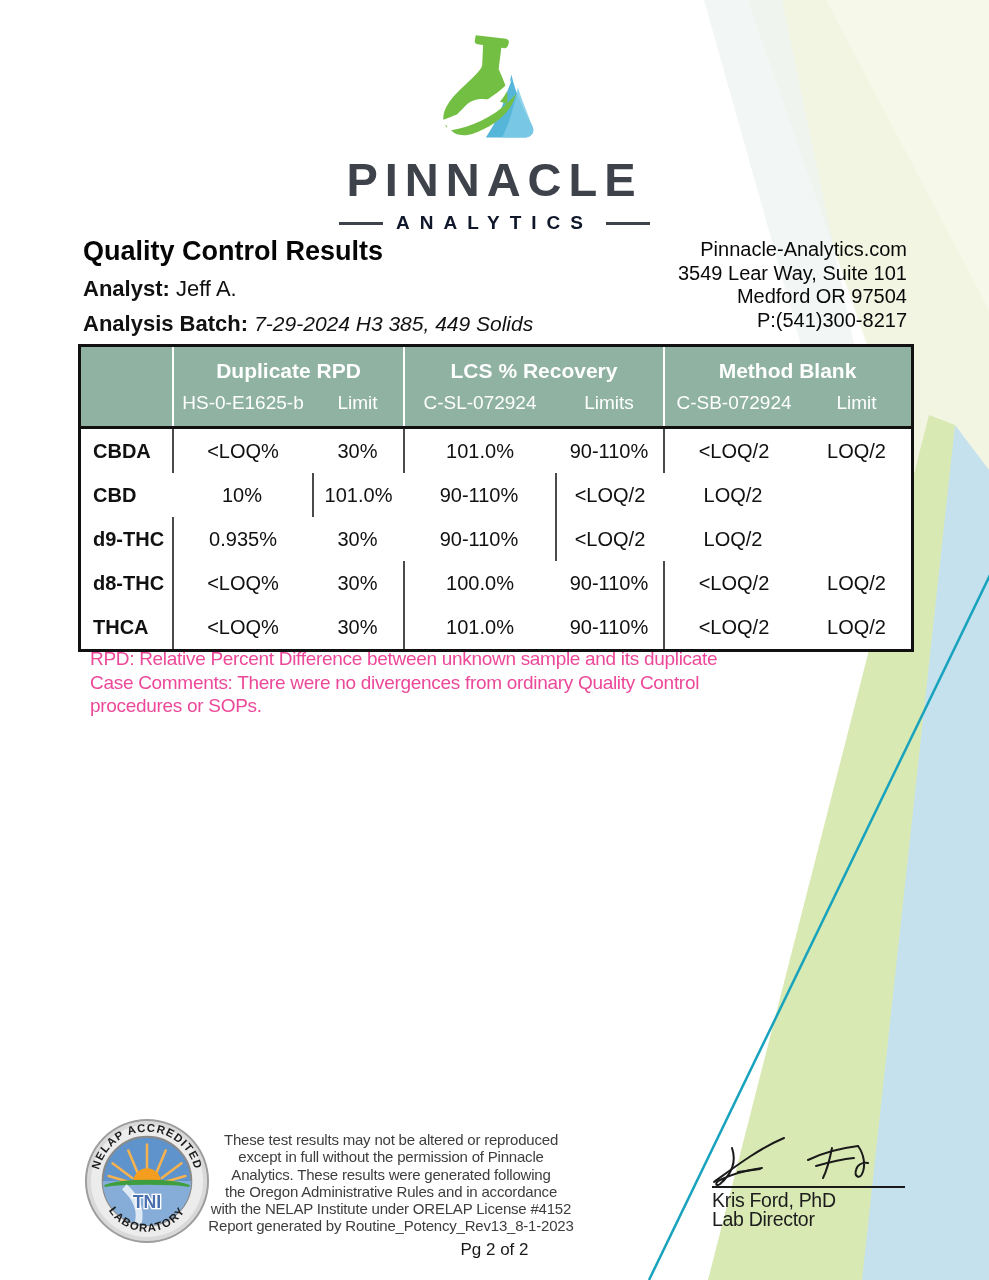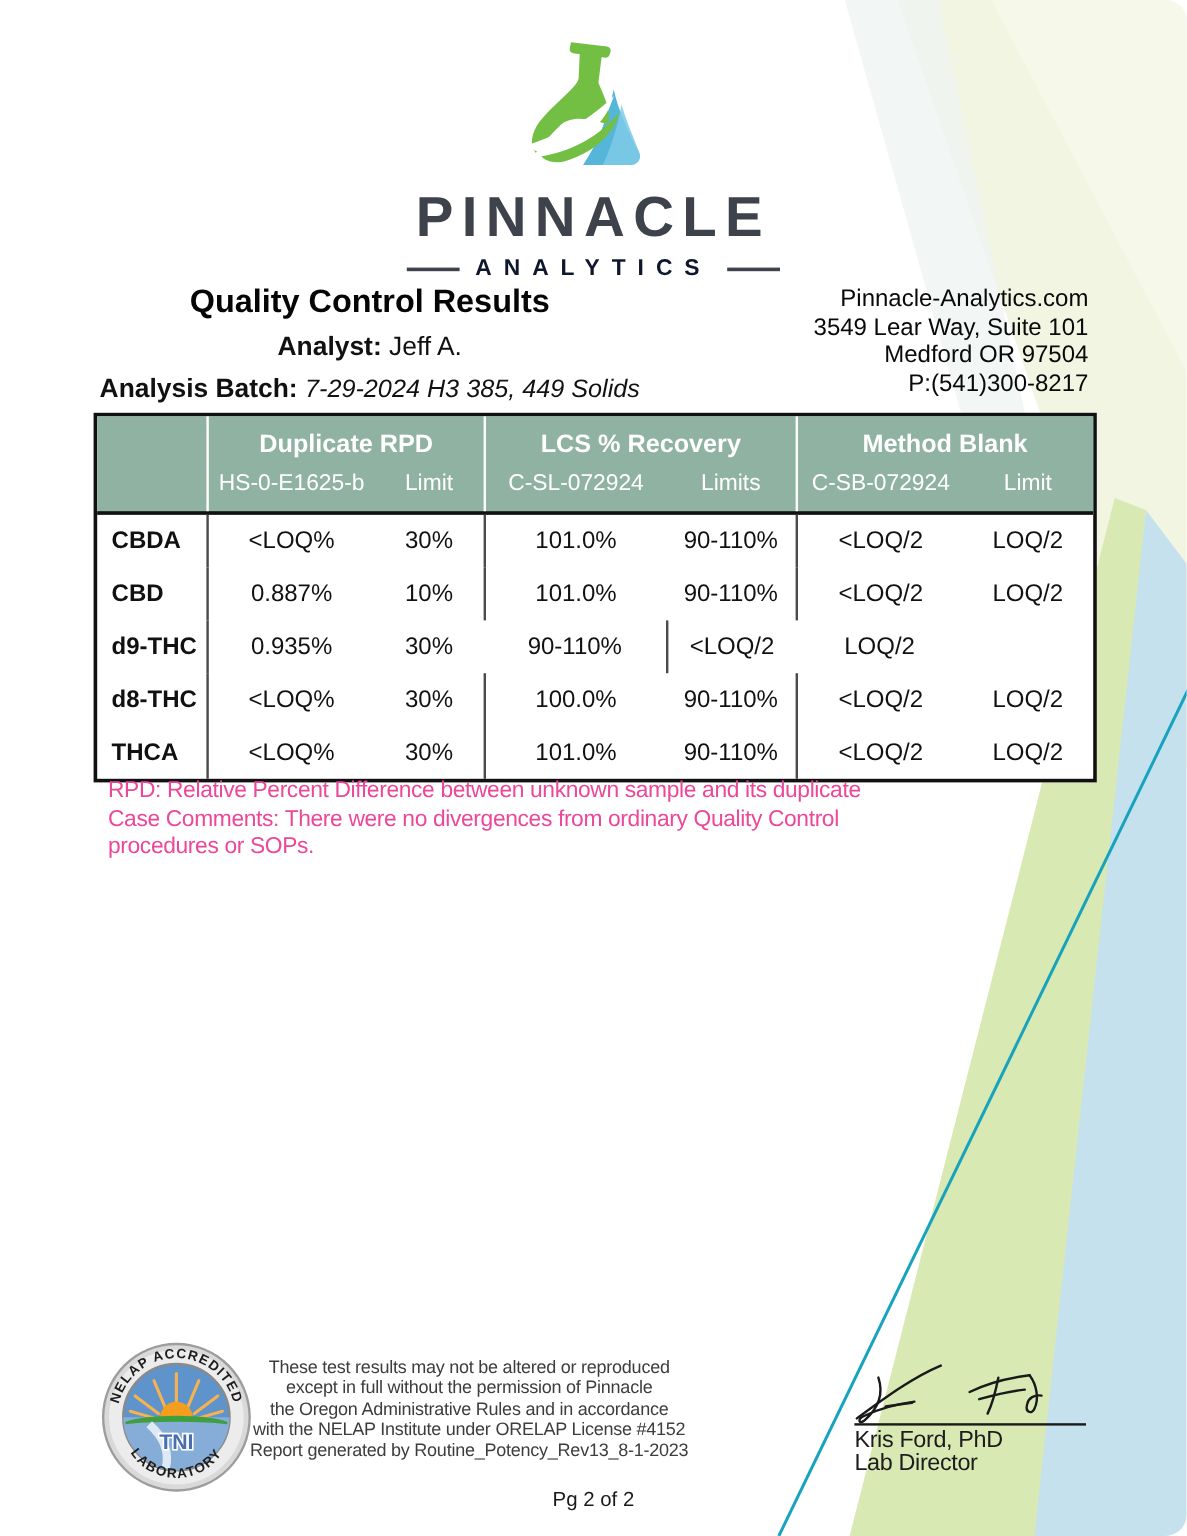--- a/index.html
+++ b/index.html
@@ -4,37 +4,36 @@
 <style>
   * { margin: 0; padding: 0; box-sizing: border-box; }
   html,body { background: #fff; }
   .page {
     position: relative;
     width: 989px; height: 1280px;
     background: #ffffff;
     overflow: hidden;
     font-family: "Liberation Sans", sans-serif;
     color: #111;
-    border-radius: 18px;
   }
   .bg-layer { position: absolute; inset: 0; z-index: 0; }
 
   
   .logo-block { position: absolute; top: 28px; left: 0; width: 100%; text-align: center; z-index: 2; }
   .flask-wrap { display: inline-block; }
   .brand-word {
     font-size: 47px; font-weight: 700; letter-spacing: 7px;
     color: #3e424b; margin-top: 0px; line-height: 1.0;
   }
   .analytics-row { display: flex; align-items: center; justify-content: center; gap: 13px; margin-top: 9px; }
   .analytics-row .rule { width: 44px; height: 3px; background: #3e424b; }
   .analytics-word { font-size: 19px; font-weight: 700; letter-spacing: 10px; color: #0f172a; }
 
   
-  .title-block { position: absolute; left: 83px; top: 236px; z-index: 2; text-align: center; }
+  .title-block { position: absolute; left: 83px; top: 236px; z-index: 2; }
   .doc-title { font-size: 27px; font-weight: 700; color: #050505; }
   .meta-row { margin-top: 9px; font-size: 22px; }
   .meta-row .lbl { font-weight: 700; }
   .meta-row .val { font-weight: 400; }
   .meta-row .val-italic { font-style: italic; font-size: 21px; }
   .contact-block { position: absolute; right: 82px; top: 238px; text-align: right; font-size: 20px; line-height: 23.5px; color: #090909; z-index: 2; }
 
   
   .qc-table {
     position: absolute; left: 78px; top: 344px; width: 836px;
@@ -145,21 +144,20 @@
       <div class="td td-analyte">CBDA</div>
       <div class="td sep-g">&lt;LOQ%</div>
       <div class="td">30%</div>
       <div class="td sep-g">101.0%</div>
       <div class="td">90-110%</div>
       <div class="td sep-g">&lt;LOQ/2</div>
       <div class="td">LOQ/2</div>
     </div>
     <div class="tbody-row">
       <div class="td td-analyte">CBD</div>
-      <div class="td sep-g">0.887%</div>
       <div class="td">10%</div>
       <div class="td sep-g">101.0%</div>
       <div class="td">90-110%</div>
       <div class="td sep-g">&lt;LOQ/2</div>
       <div class="td">LOQ/2</div>
     </div>
     <div class="tbody-row">
       <div class="td td-analyte">d9-THC</div>
       <div class="td sep-g">0.935%</div>
       <div class="td">30%</div>
@@ -226,20 +224,21 @@
       </text>
       <text font-family="Liberation Sans, sans-serif" font-size="11.5" font-weight="bold" fill="#1c1c1c" letter-spacing="1.3">
         <textPath href="#seal-bottom-arc" startOffset="50%" text-anchor="middle">LABORATORY</textPath>
       </text>
     </svg>
   </div>
 
   <div class="disclaimer">
     <div>These test results may not be altered or reproduced</div>
     <div>except in full without the permission of Pinnacle</div>
+    <div>Analytics. These results were generated following</div>
     <div>the Oregon Administrative Rules and in accordance</div>
     <div>with the NELAP Institute under ORELAP License #4152</div>
     <div>Report generated by Routine_Potency_Rev13_8-1-2023</div>
   </div>
 
   <div class="sig-block">
     <svg class="sig-scribble" width="200" height="62" viewBox="0 0 200 62">
       <g stroke="#1a1a1a" stroke-width="2" fill="none" stroke-linecap="round">
         <path d="M2,54 C24,38 48,20 72,10"></path>
         <path d="M20,20 C24,32 22,44 8,56 C4,59 2,55 8,52 C20,46 36,42 50,40"></path>

